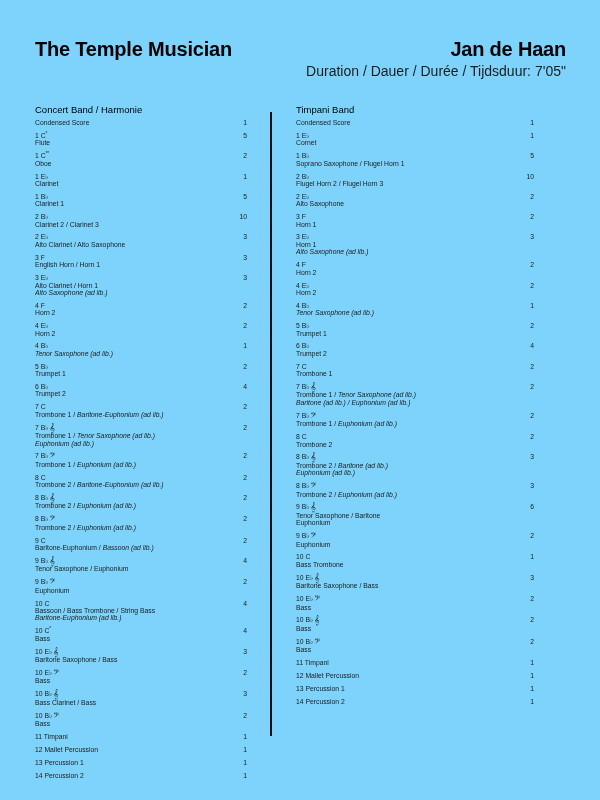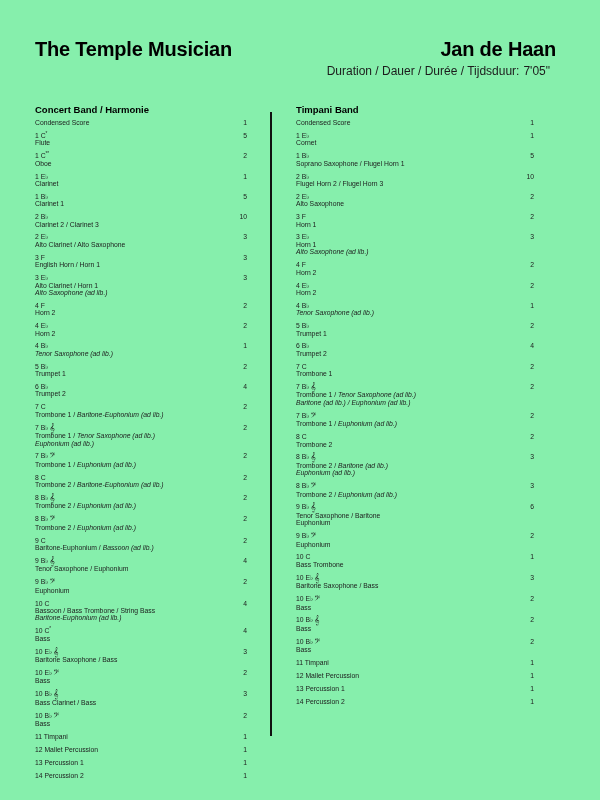--- a/index.html
+++ b/index.html
@@ -2,38 +2,38 @@
 <html><head>
 <meta charset="utf-8">
 <style>
   html,body{margin:0;padding:0;}
   body{
     width:600px;height:800px;background:#ffffff;
     font-family:"Liberation Sans","DejaVu Sans",sans-serif;
     color:#1c1c1c;position:relative;overflow:hidden;
     -webkit-font-smoothing:antialiased;
   }
-  .page{position:absolute;inset:0;background:#86efac;}
+  .page{position:absolute;inset:0;background:#7dd3fc;}
   .title{
     position:absolute;left:35px;top:38px;
     font-size:20px;font-weight:bold;color:#000;letter-spacing:-0.2px;
   }
   .composer{
-    position:absolute;right:44px;top:38px;
+    position:absolute;right:34px;top:38px;
     font-size:20px;font-weight:bold;color:#000;letter-spacing:-0.2px;
   }
   .meta{
-    position:absolute;right:50px;text-align:right;
-    font-size:12px;color:#1c1c1c;line-height:11px;
+    position:absolute;right:34px;text-align:right;
+    font-size:14px;color:#1c1c1c;line-height:11px;
   }
   .meta.duration{top:66px;}
   .meta.grade{top:78px;}
   .meta .val{padding-left:4px;}
   .col-header{
-    font-size:9.5px;font-weight:bold;color:#000;margin-bottom:4px;
+    font-size:9.5px;font-weight:normal;color:#000;margin-bottom:4px;
   }
   .col{
     position:absolute;top:104px;
   }
   .col.left{left:35px;width:212px;}
   .col.right{left:296px;width:238px;}
   .divider{
     position:absolute;left:270px;top:112px;width:2px;height:624px;
     background:#111;
   }

